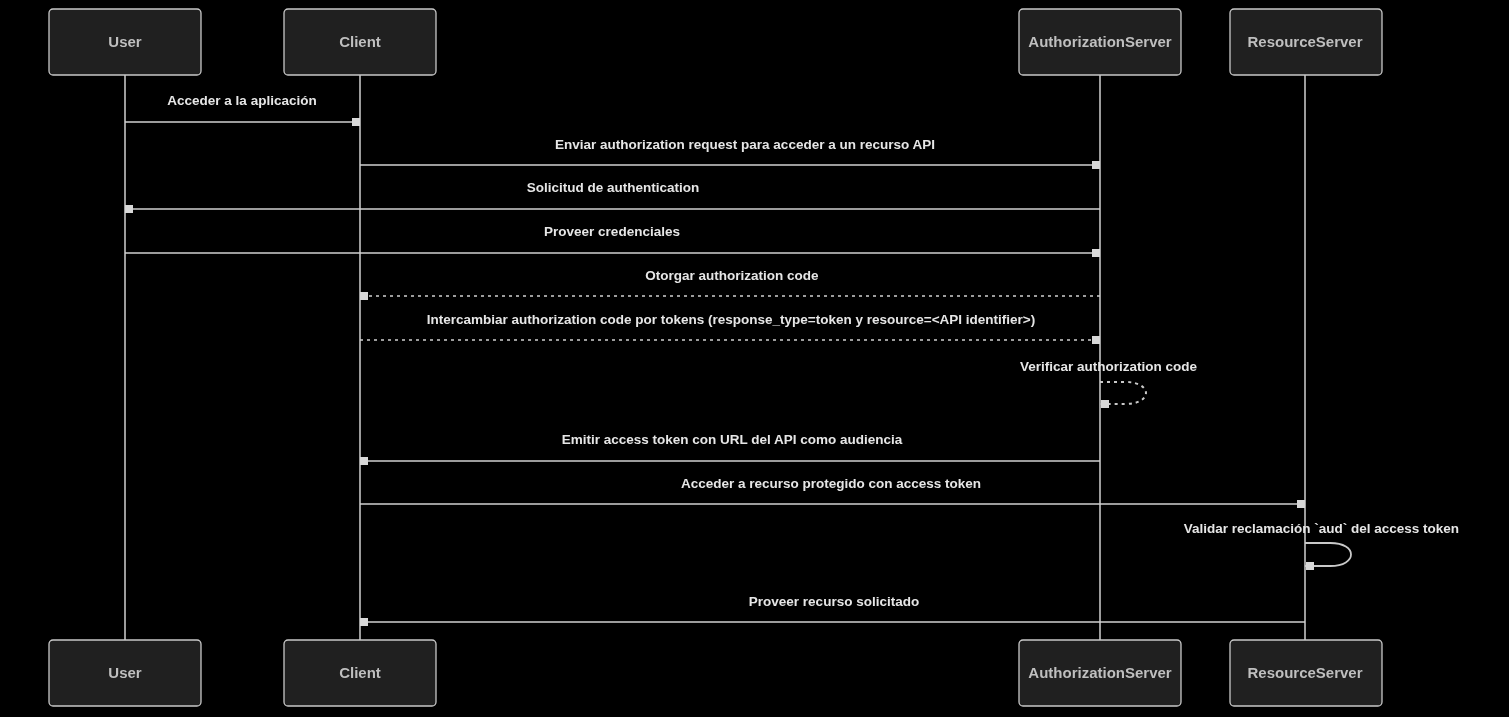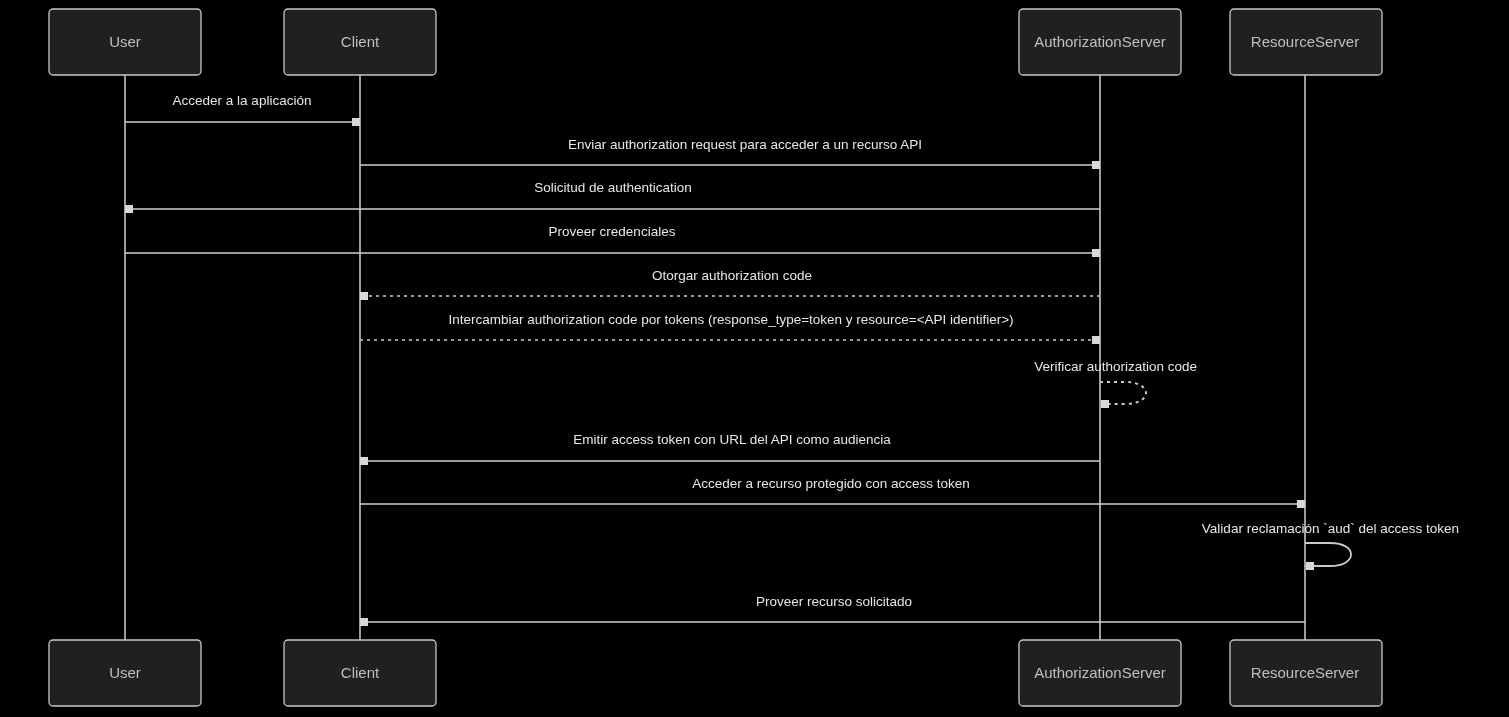--- a/index.html
+++ b/index.html
@@ -9,20 +9,21 @@
   }
   body {
     font-family: "Liberation Sans", sans-serif;
   }
   #diagram-root {
     position: relative;
     width: 1509px;
     height: 717px;
     background: #000000;
     overflow: hidden;
+    font-weight: bold;
   }
   svg.seq {
     position: absolute;
     top: 0;
     left: 0;
     width: 1509px;
     height: 717px;
     display: block;
   }
   .actor-box {

